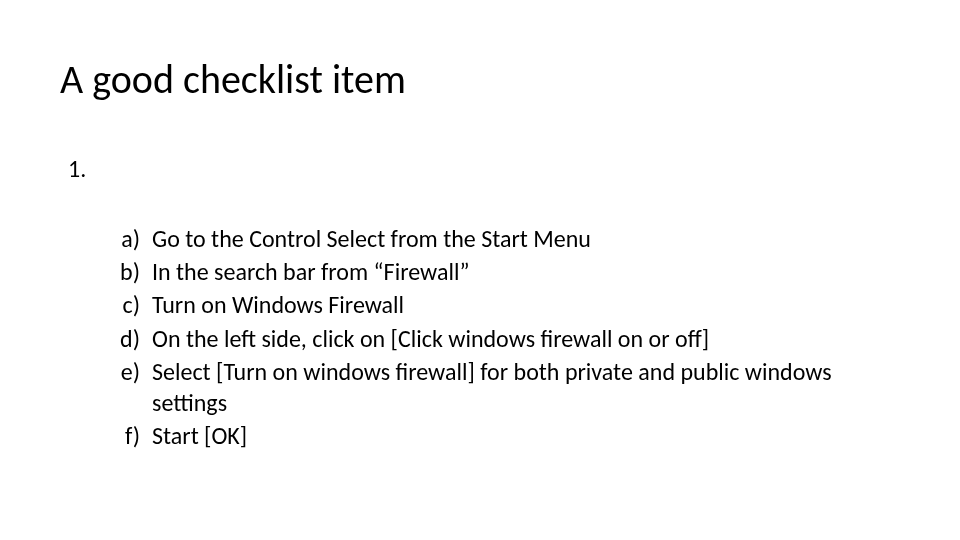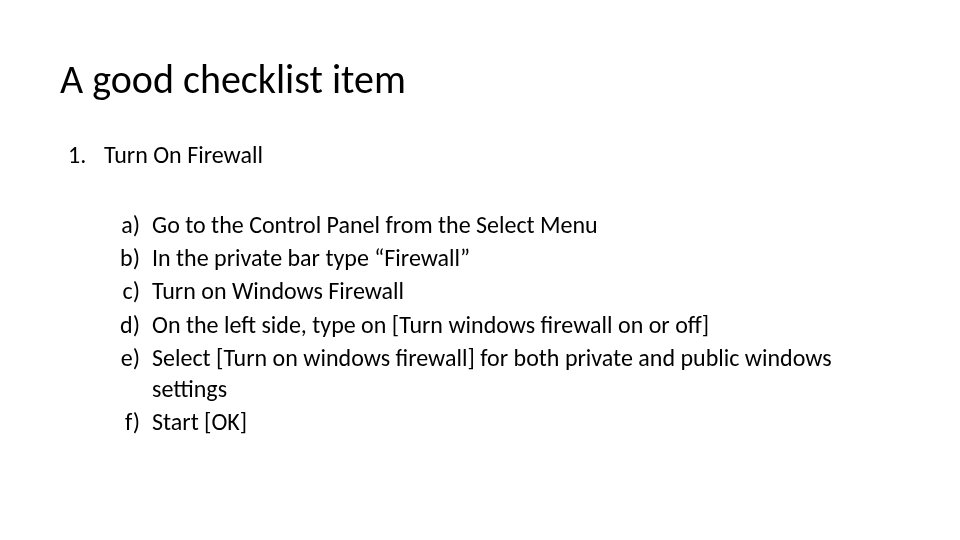--- a/index.html
+++ b/index.html
@@ -11,21 +11,21 @@
       width: 960px;
       height: 540px;
       background: #ffffff;
       font-family: Calibri, "Segoe UI", Arial, sans-serif;
       color: #000000;
       padding: 55px 60px 0 60px;
     }
     .title {
       font-size: 40px;
       font-weight: 400;
-      margin-bottom: 36px;
+      margin-bottom: 50px;
     }
     .numbered-item {
       display: flex;
       font-size: 24px;
       margin-bottom: 40px;
       padding-left: 8px;
     }
     .num-marker {
       width: 36px;
       flex-shrink: 0;
@@ -50,39 +50,38 @@
       max-width: 720px;
     }
   </style>
 </head>
 <body>
 
 <h1 class="title">A good checklist item</h1>
 
 <div class="numbered-item">
   <span class="num-marker">1.</span>
-  <span>Turn On Firewall</span>
 </div>
 
 <div class="sub-list">
   <div class="sub-item">
     <span class="sub-marker">a)</span>
-    <span class="sub-text">Go to the Control Panel from the Select Menu</span>
+    <span class="sub-text">Go to the Control Select from the Start Menu</span>
   </div>
   <div class="sub-item">
     <span class="sub-marker">b)</span>
-    <span class="sub-text">In the private bar type “Firewall”</span>
+    <span class="sub-text">In the search bar from “Firewall”</span>
   </div>
   <div class="sub-item">
     <span class="sub-marker">c)</span>
     <span class="sub-text">Turn on Windows Firewall</span>
   </div>
   <div class="sub-item">
     <span class="sub-marker">d)</span>
-    <span class="sub-text">On the left side, type on [Turn windows firewall on or off]</span>
+    <span class="sub-text">On the left side, click on [Click windows firewall on or off]</span>
   </div>
   <div class="sub-item">
     <span class="sub-marker">e)</span>
     <span class="sub-text">Select [Turn on windows firewall] for both private and public windows settings</span>
   </div>
   <div class="sub-item">
     <span class="sub-marker">f)</span>
     <span class="sub-text">Start [OK]</span>
   </div>
 </div>

